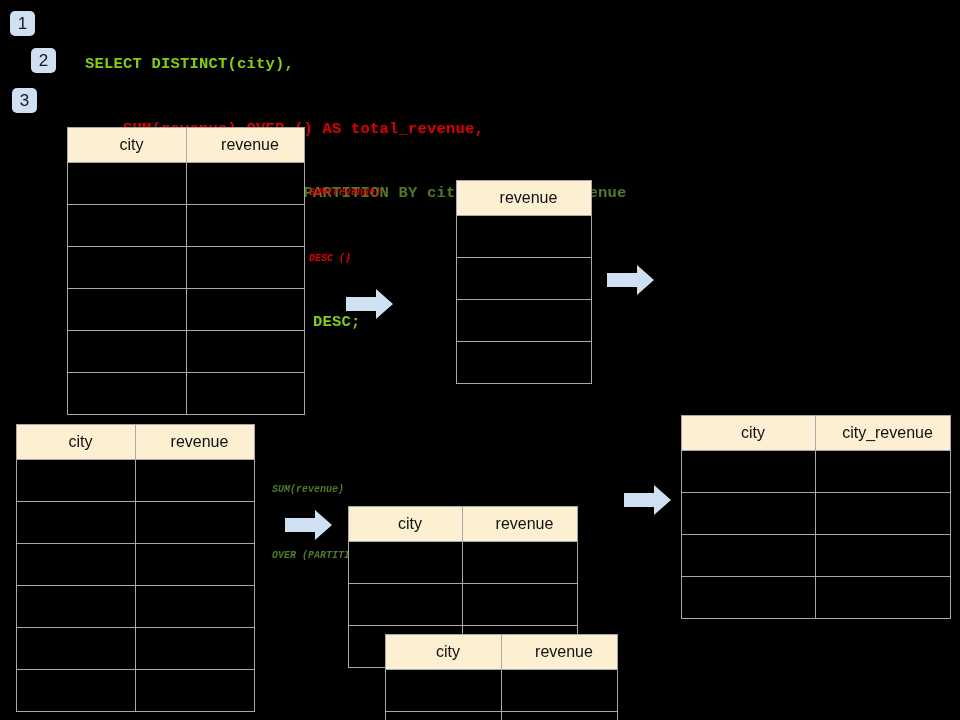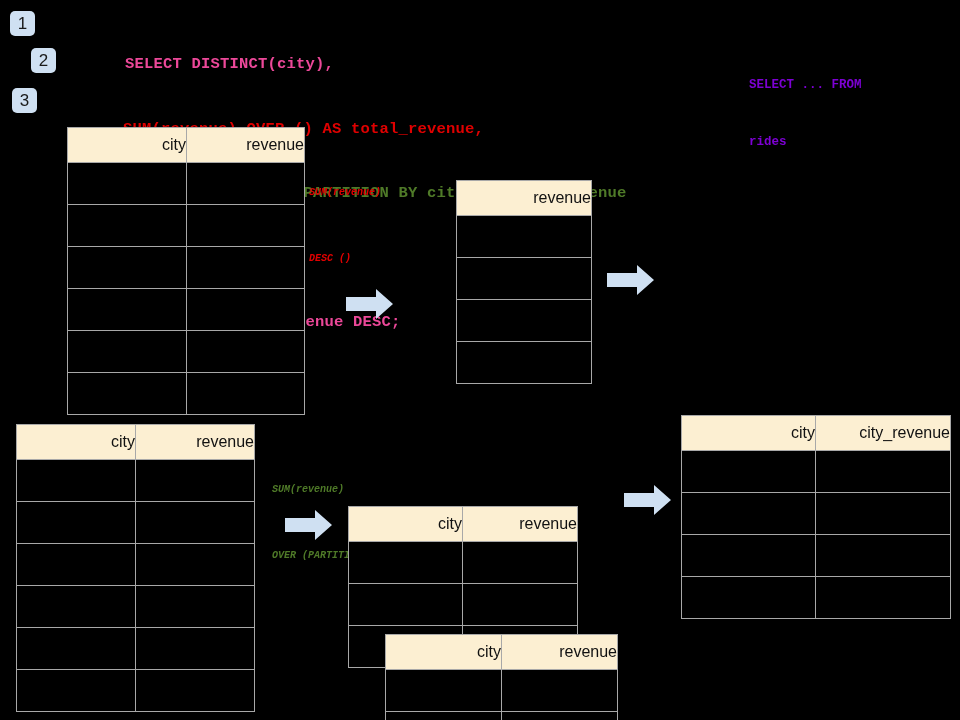--- a/index.html
+++ b/index.html
@@ -34,21 +34,21 @@
   .sql-block {
     position: absolute;
     font-family: "Liberation Mono", monospace;
     font-size: 15.5px;
     line-height: 21.5px;
     white-space: pre;
     letter-spacing: 0.2px;
     font-weight: bold;
   }
   .sql-line { white-space: pre; }
-  .c-violet { color: #ec4899; margin-left: 40px; }
+  .c-violet { color: #84cc16; }
   .c-red    { color: #e00000; }
   .c-green  { color: #4f7a28; }
 
   .side-note {
     position: absolute;
     font-family: "Liberation Mono", monospace;
     font-size: 12.5px;
     line-height: 19px;
     font-weight: bold;
     white-space: pre;
@@ -79,21 +79,21 @@
     border: 1px solid #a8a8a8;
     padding: 0;
     margin: 0;
   }
   .tbl th {
     background: #fcefd2;
     color: #111111;
     font-family: "Liberation Sans", sans-serif;
     font-size: 16px;
     font-weight: normal;
-    text-align: right;
+    text-align: center;
     padding-left: 9px;
     height: 35px;
     box-sizing: border-box;
   }
   .tbl td {
     background: #000000;
     height: 42px;
     box-sizing: border-box;
   }
 
@@ -112,24 +112,20 @@
   <div class="badge" style="left:12px; top:88px;">3</div>
 
   <div class="sql-block" style="left:85px; top:11px;">
     <div class="sql-line c-violet">SELECT DISTINCT(city),</div>
     <div class="sql-line c-red">    SUM(revenue) OVER () AS total_revenue,</div>
     <div class="sql-line c-green">    SUM(revenue) OVER (PARTITION BY city) as city_revenue</div>
     <div class="sql-line c-violet">  FROM rides</div>
     <div class="sql-line c-violet">  ORDER by city_revenue DESC;</div>
   </div>
 
-  <div class="side-note" style="left:749px; top:38px;">
-    <div>SELECT ... FROM</div>
-    <div>rides</div>
-  </div>
 
   <div class="annot red" style="left:309px; top:138px;">
     <div>SUM(revenue)</div>
     <div>DESC ()</div>
   </div>
 
   <div class="annot green" style="left:272px; top:435px;">
     <div>SUM(revenue)</div>
     <div>OVER (PARTITION</div>
   </div>

